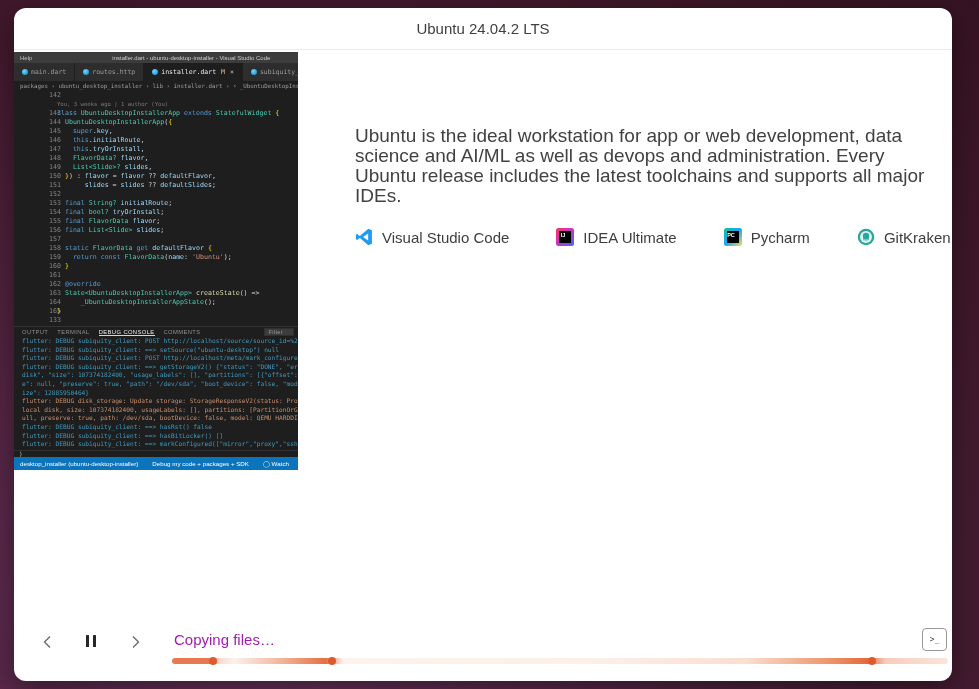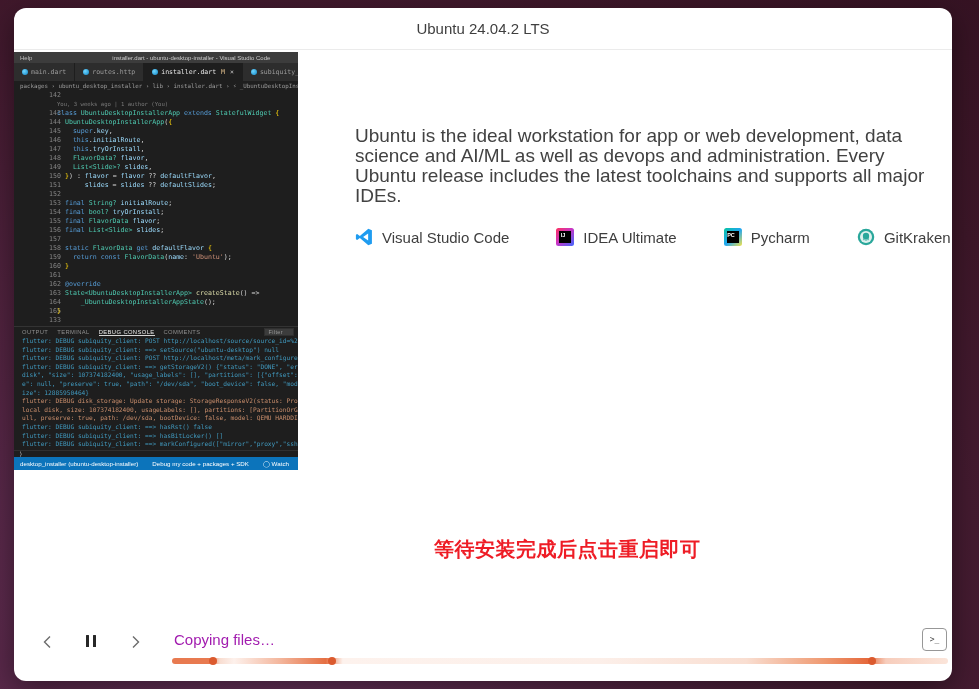--- a/index.html
+++ b/index.html
@@ -214,21 +214,20 @@
                 <circle cx="12" cy="10.5" r="4.2" fill="#2aa79b"></circle>
                 <rect x="8.5" y="12" width="1.6" height="4.4" rx="0.8" fill="#2aa79b"></rect>
                 <rect x="11.2" y="12.6" width="1.6" height="4.6" rx="0.8" fill="#2aa79b"></rect>
                 <rect x="13.9" y="12" width="1.6" height="4.4" rx="0.8" fill="#2aa79b"></rect>
               </svg></span>
             <span>GitKraken</span>
           </span>
         </div>
     </div>
 
-    <div class="note" style="color: rgb(238, 28, 37);">等待安装完成后点击重启即可</div>
 
     <button class="navbtn back">
       <svg width="13" height="16" viewBox="0 0 13 16">
         <polyline points="9,2.5 3.5,8 9,13.5" fill="none" stroke="#6b6b6b" stroke-width="1.4"></polyline>
       </svg>
     </button>
     <button class="navbtn pause">
       <span><i class="pbar"></i><i class="pbar"></i></span>
     </button>
     <button class="navbtn fwd">

